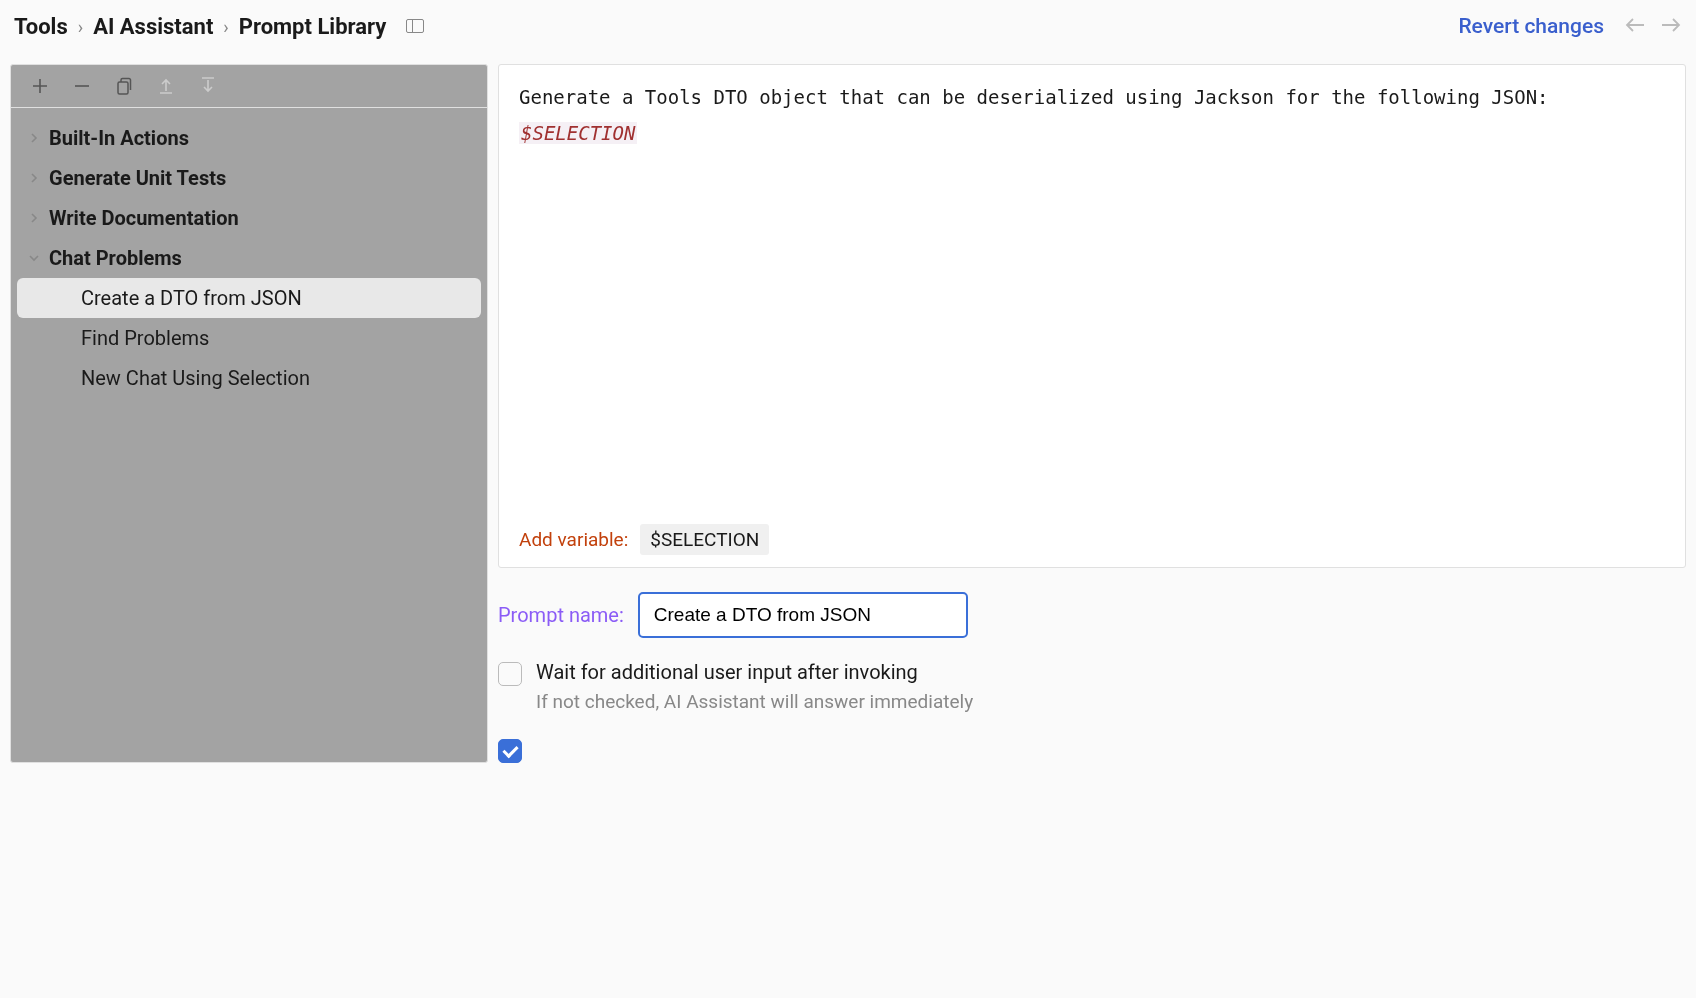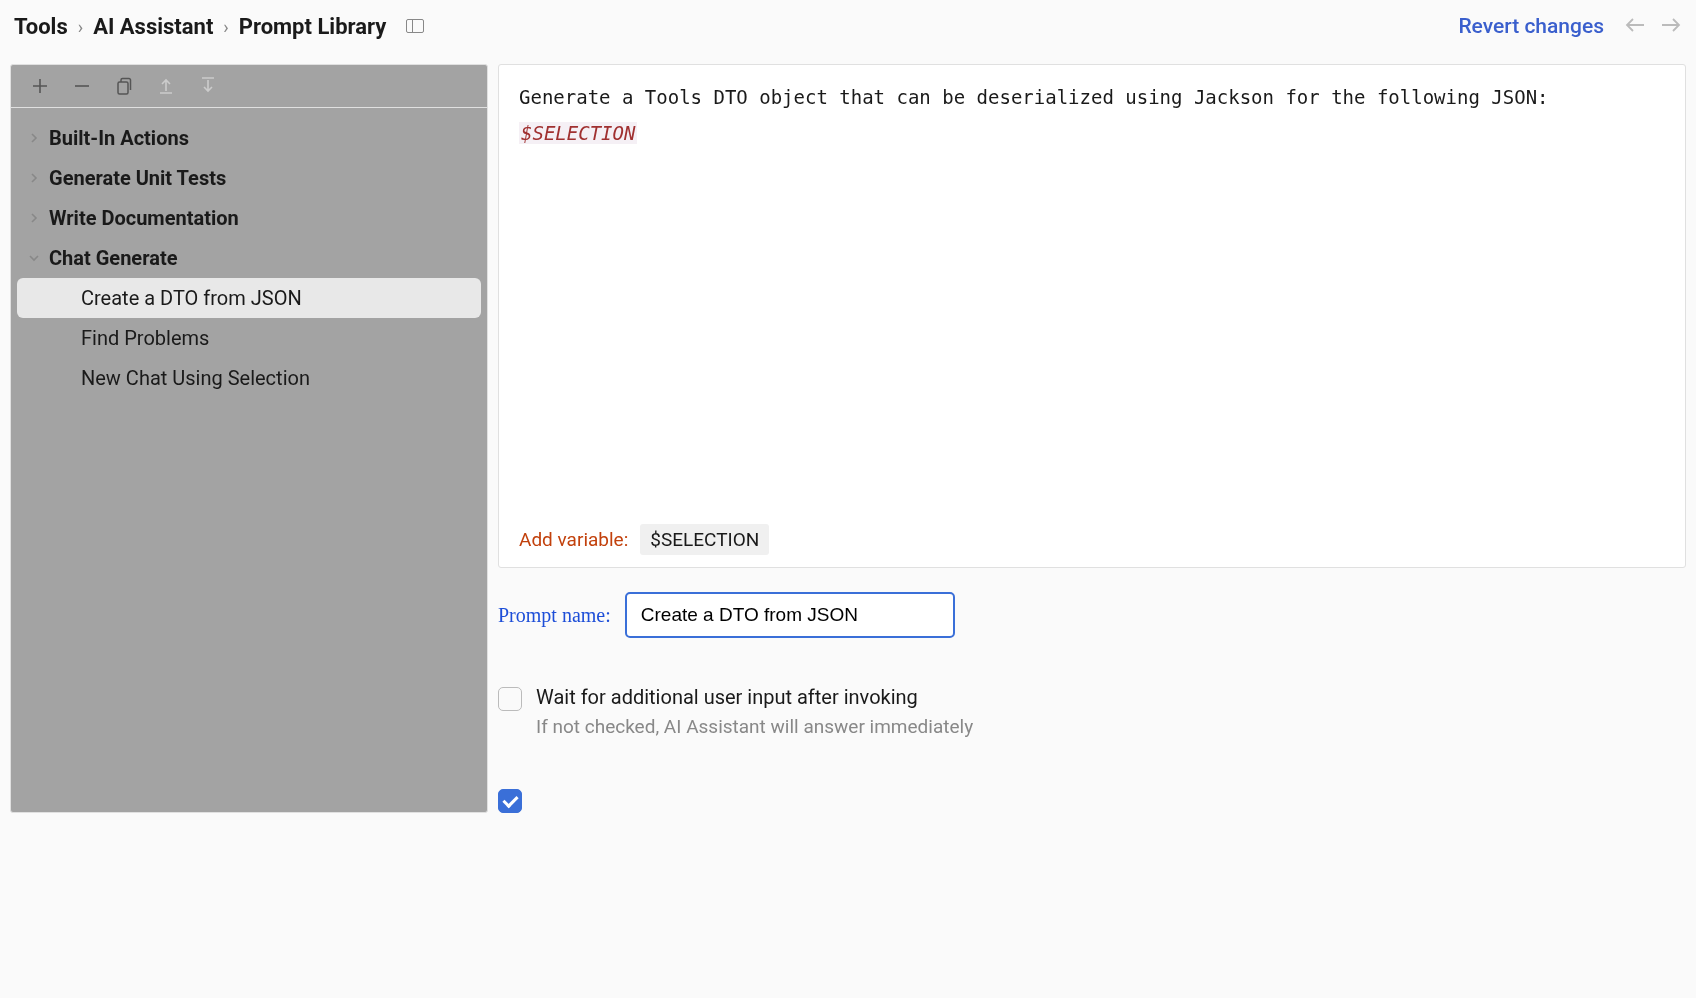--- a/index.html
+++ b/index.html
@@ -192,42 +192,40 @@
       cursor: pointer;
     }
     .form-row {
       display: flex;
       align-items: center;
       gap: 14px;
       margin-top: 24px;
     }
     .form-label {
       font-size: 20px;
-      color: #1d4ed8;
-      font-family: Liberation Serif, serif;
+      color: #8b5cf6;
     }
     .text-input {
       border: 2px solid #3a6fd8;
       border-radius: 5px;
       padding: 10px 14px;
       font-size: 19px;
       width: 330px;
       outline: none;
     }
     .checkbox-group {
       margin-top: 22px;
       display: flex;
       flex-direction: column;
       gap: 24px;
     }
     .checkbox-row {
       display: flex;
       align-items: flex-start;
       gap: 14px;
-      margin-top: 25px;
     }
     .checkbox {
       width: 24px;
       height: 24px;
       border: 1.5px solid #bbb;
       border-radius: 5px;
       flex-shrink: 0;
       margin-top: 2px;
       cursor: pointer;
       display: flex;
@@ -343,21 +341,21 @@
             </svg>
         </span>
         <span>Write Documentation</span>
       </div>
       <div class="tree-item top">
         <span class="chevron">
           <svg width="10" height="10" viewBox="0 0 10 10" fill="none" stroke-width="1.6">
               <path d="M1 3 L5 7 L9 3"></path>
             </svg>
         </span>
-        <span>Chat Generate</span>
+        <span>Chat Problems</span>
       </div>
       <div class="tree-item child selected">
         <span>Create a DTO from JSON</span>
       </div>
       <div class="tree-item child">
         <span>Find Problems</span>
       </div>
       <div class="tree-item child">
         <span>New Chat Using Selection</span>
       </div>

